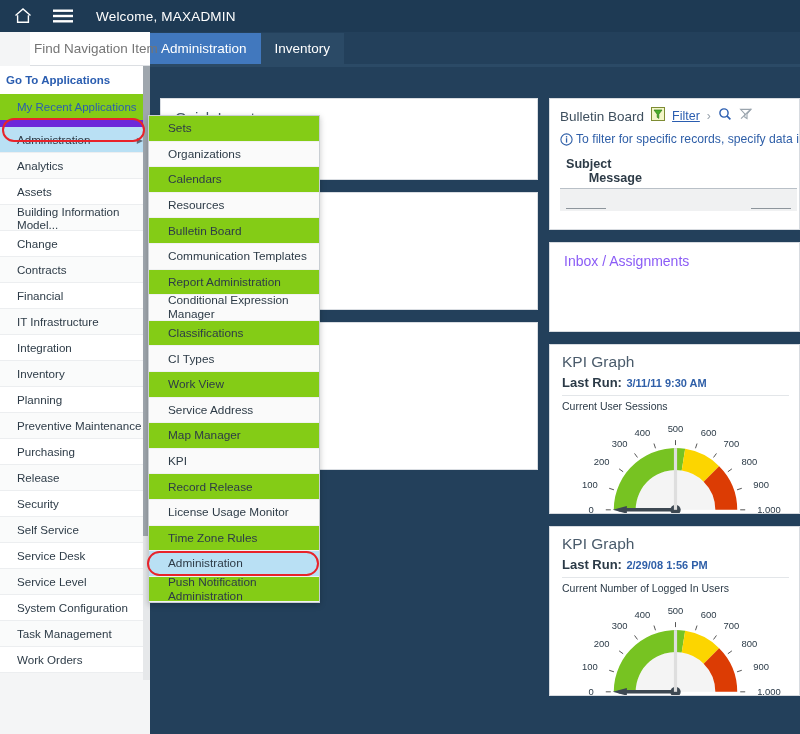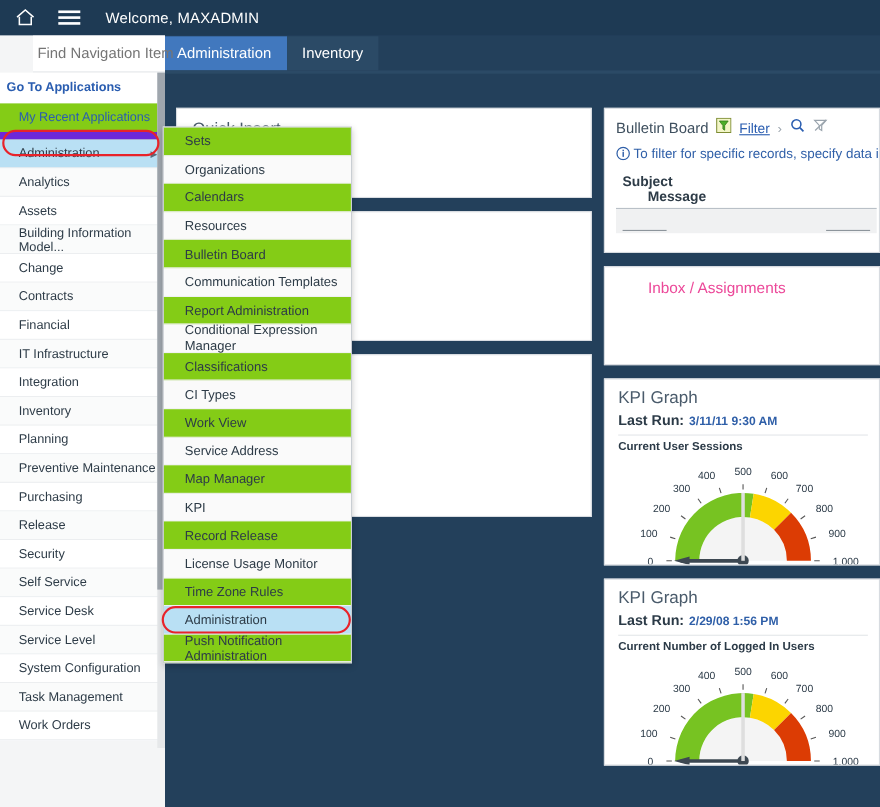--- a/index.html
+++ b/index.html
@@ -72,29 +72,29 @@
   .bb-th-subject { flex: 1; }
   .bb-th-message { width: 76px; text-align: right; }
   .bb-row { display: flex; height: 22px; background: #f0f1f2; align-items: flex-end; padding: 0 6px 2px 6px; }
   .bb-cell-line { height: 1px; background: #8d959c; }
   .bb-c1 { width: 40px; }
   .bb-c2 { flex: 1; }
   .bb-c3 { width: 40px; }
 
   
   .inbox { height: 90px; padding: 10px 14px; }
-  .inbox-title { font-size: 14px; color: #ec4899; margin-left: 25px; }
+  .inbox-title { font-size: 14px; color: #8b5cf6; }
 
   
   .kpi { height: 170px; padding: 8px 10px 0 12px; }
   .kpi-title { font-size: 15.5px; color: #4a5b6b; }
   .kpi-lastrun { margin-top: 2px; padding-bottom: 4px; border-bottom: 1px solid #e3e6e9; }
   .kpi-lastrun .lbl { font-size: 13px; font-weight: bold; color: #2b3a47; }
   .kpi-lastrun .val { font-size: 11px; font-weight: bold; color: #2f5fa8; }
-  .kpi-sub { font-size: 10.5px; color: #2b3a47; margin-top: 4px; font-weight: bold; }
+  .kpi-sub { font-size: 10.5px; color: #2b3a47; margin-top: 4px; font-weight: normal; }
   .gauge-wrap { margin-top: 2px; display: flex; justify-content: center; }
 
   
   .leftnav {
     position: absolute; left: 0; top: 32px; width: 150px; height: 702px;
     background: #f4f5f6; z-index: 20;
   }
   .nav-search {
     height: 34px; background: #ffffff; border-bottom: 1px solid #dcdfe3;
     display: flex; align-items: center; padding-left: 3px; margin-left: 30px;

